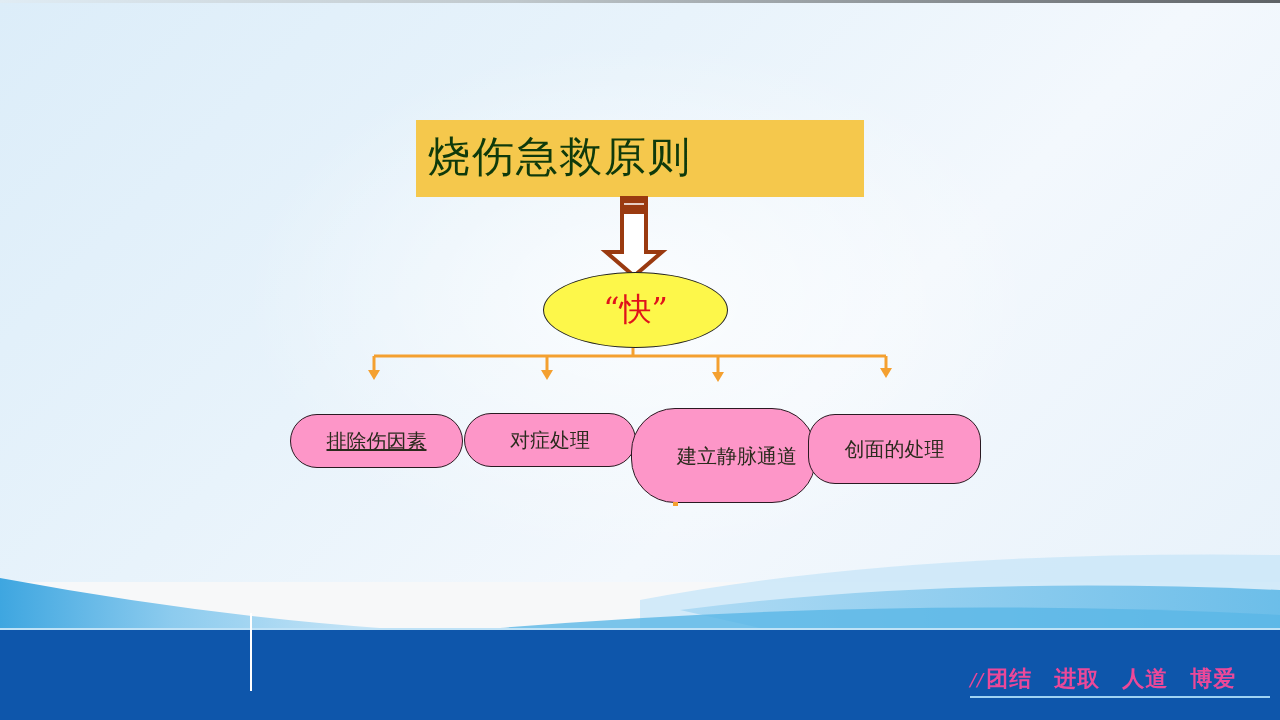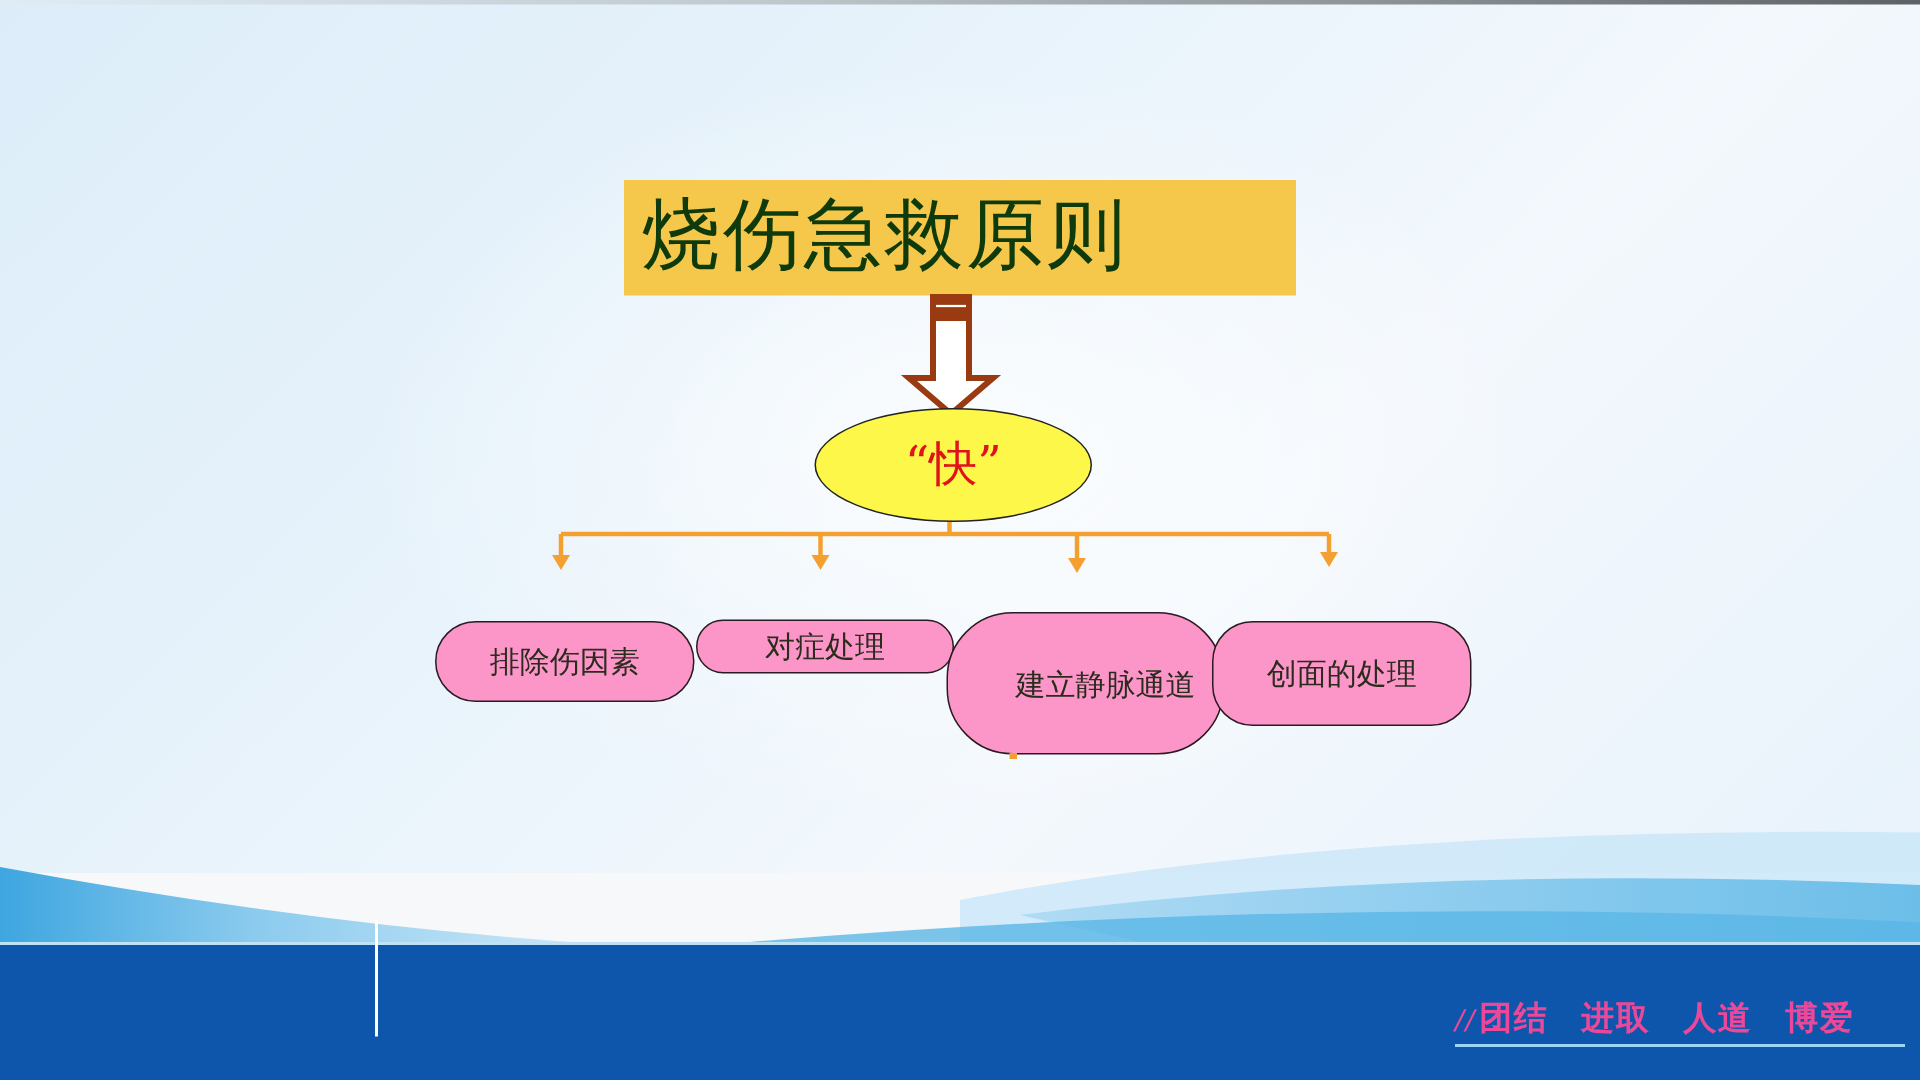--- a/index.html
+++ b/index.html
@@ -37,42 +37,42 @@
   .slogan-underline {
     position: absolute; left: 970px; top: 696px; width: 300px; height: 2px; background: #9fd3f3;
   }
 
   .title-box {
     position: absolute; left: 416px; top: 120px; width: 448px; height: 77px;
     background: #f5c84c;
   }
   .title-text {
     position: absolute; left: 428px; top: 126px;
-    font-size: 52px; color: #0f3a0b; letter-spacing: 2px; line-height: 62px;
+    font-size: 42px; color: #0f3a0b; letter-spacing: 2px; line-height: 62px;
     font-family: "DejaVu Sans", sans-serif;
   }
   .arrow-svg { position: absolute; left: 600px; top: 194px; width: 70px; height: 86px; }
 
   .ellipse {
     position: absolute; left: 543px; top: 272px; width: 185px; height: 76px;
     background: #fdf74a; border: 1.5px solid #222; border-radius: 50%;
     display: flex; align-items: center; justify-content: center;
   }
   .ellipse-text { color: #e0131b; font-size: 32px; font-family: "DejaVu Serif", serif; }
 
   .connectors { position: absolute; left: 360px; top: 340px; width: 540px; height: 50px; }
 
   .pill {
     position: absolute; background: #fd96c8; border: 1.5px solid #2a1a22;
     display: flex; align-items: center; justify-content: center; text-align: center;
     color: #2b2b1e; font-size: 20px; line-height: 26px;
     font-family: "DejaVu Sans", sans-serif;
   }
-  .p1 { left: 290px; top: 414px; width: 173px; height: 54px; border-radius: 27px; }
-  .p2 { left: 464px; top: 413px; width: 172px; height: 36px; border-radius: 27px; }
+  .p1 { left: 290px; top: 414px; width: 173px; height: 54px; border-radius: 27px; text-decoration: underline; }
+  .p2 { left: 464px; top: 413px; width: 172px; height: 54px; border-radius: 27px; }
   .p3 { left: 631px; top: 408px; width: 185px; height: 95px; border-radius: 44px; padding: 0 18px; justify-content: flex-end; }
   .p4 { left: 808px; top: 414px; width: 173px; height: 70px; border-radius: 27px; }
   .tiny-mark { position: absolute; left: 673px; top: 502px; width: 5px; height: 4px; background: #f4a030; }
 </style>
 </head>
 <body>
 
 <div class="top-line"></div>
 <div class="glow"></div>
 

